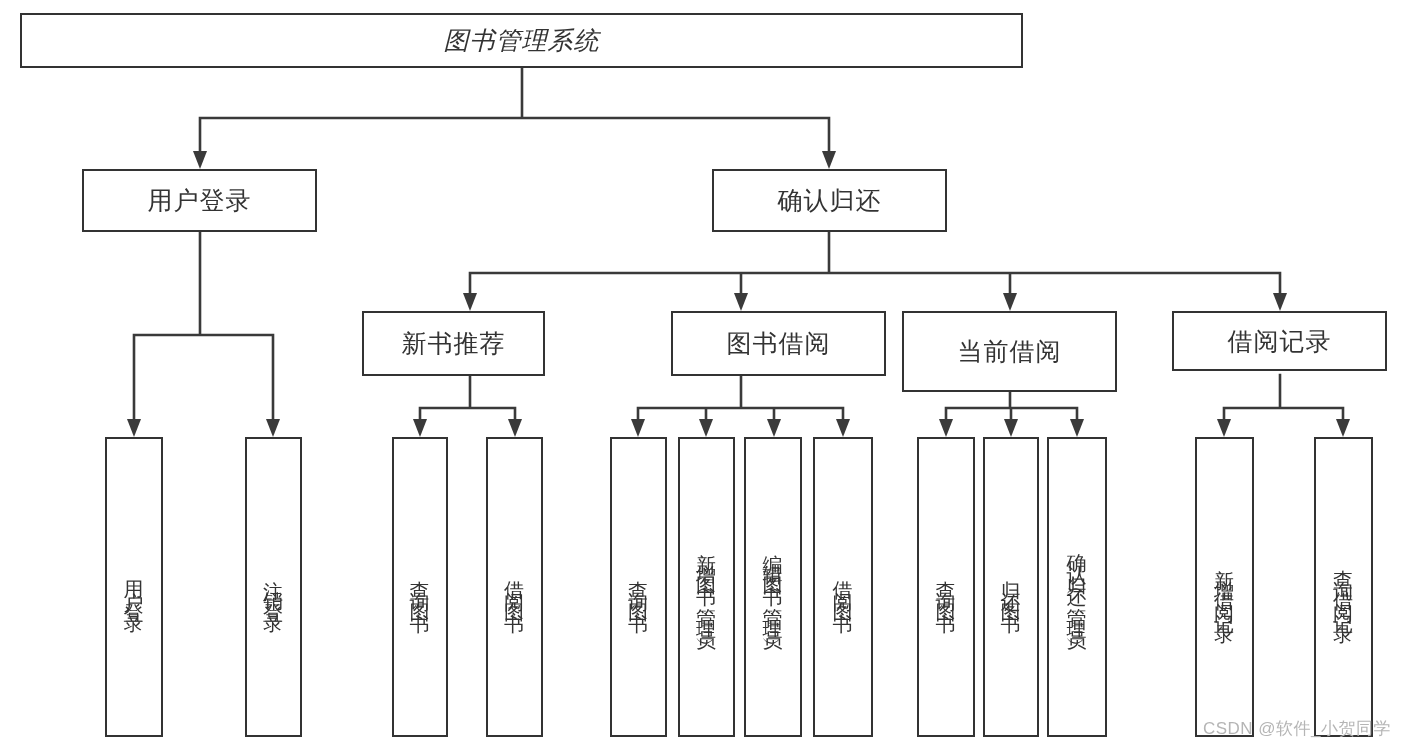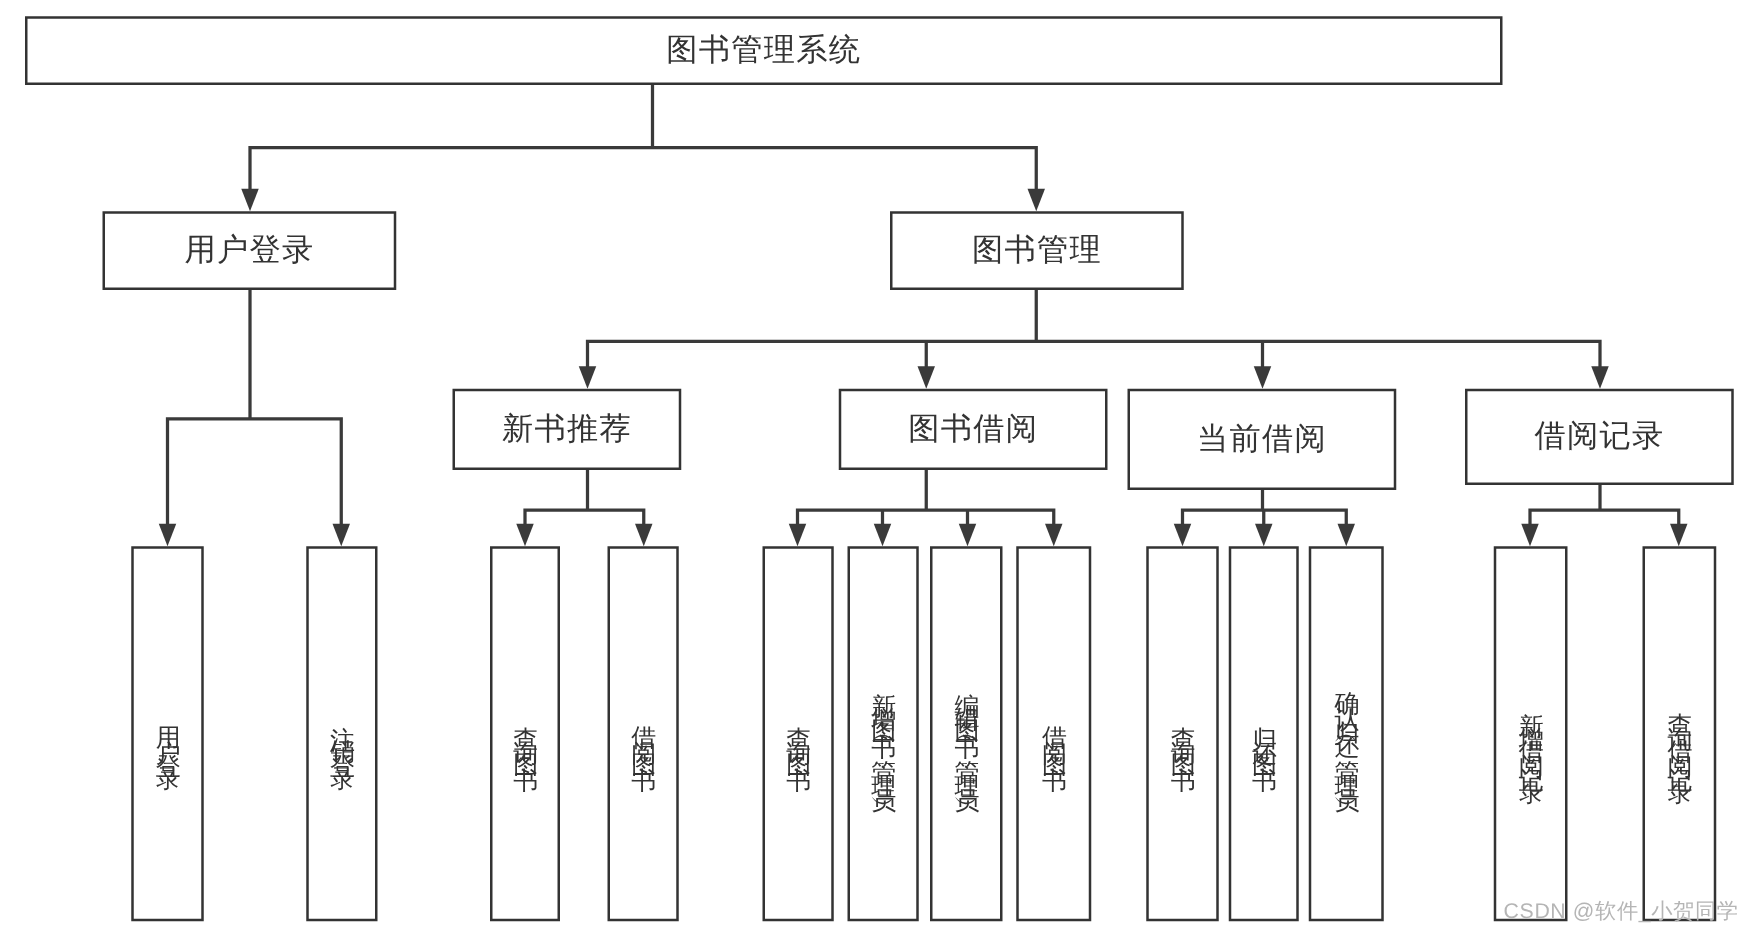--- a/index.html
+++ b/index.html
@@ -83,29 +83,29 @@
       <polygon class="arrow" points="767,419 781,419 774,437"></polygon>
       <polygon class="arrow" points="836,419 850,419 843,437"></polygon>
       <polygon class="arrow" points="939,419 953,419 946,437"></polygon>
       <polygon class="arrow" points="1004,419 1018,419 1011,437"></polygon>
       <polygon class="arrow" points="1070,419 1084,419 1077,437"></polygon>
       <polygon class="arrow" points="1217,419 1231,419 1224,437"></polygon>
       <polygon class="arrow" points="1336,419 1350,419 1343,437"></polygon>
     </g>
   </svg>
 
-  <div class="box" style="left:20px;top:13px;width:1182px;height:55px;">图书管理系统</div>
+  <div class="box" style="left:20px;top:13px;width:1003px;height:55px;font-style:italic;">图书管理系统</div>
 
   <div class="box" style="left:82px;top:169px;width:235px;height:63px;">用户登录</div>
-  <div class="box" style="left:712px;top:169px;width:235px;height:63px;">图书管理</div>
+  <div class="box" style="left:712px;top:169px;width:235px;height:63px;">确认归还</div>
 
   <div class="box" style="left:362px;top:311px;width:183px;height:65px;">新书推荐</div>
   <div class="box" style="left:633px;top:311px;width:215px;height:65px;margin-left:38px;">图书借阅</div>
   <div class="box" style="left:902px;top:311px;width:215px;height:81px;">当前借阅</div>
-  <div class="box" style="left:1172px;top:311px;width:215px;height:77px;">借阅记录</div>
+  <div class="box" style="left:1172px;top:311px;width:215px;height:60px;">借阅记录</div>
 
   <div class="leaf" style="left:105px;width:58px;">用户登录</div>
   <div class="leaf" style="left:245px;width:57px;">注销登录</div>
   <div class="leaf" style="left:392px;width:56px;">查询图书</div>
   <div class="leaf" style="left:486px;width:57px;">借阅图书</div>
   <div class="leaf" style="left:610px;width:57px;">查询图书</div>
   <div class="leaf" style="left:678px;width:57px;">新增图书（管理员）</div>
   <div class="leaf" style="left:744px;width:58px;">编辑图书（管理员）</div>
   <div class="leaf" style="left:813px;width:60px;">借阅图书</div>
   <div class="leaf" style="left:917px;width:58px;">查询图书</div>

